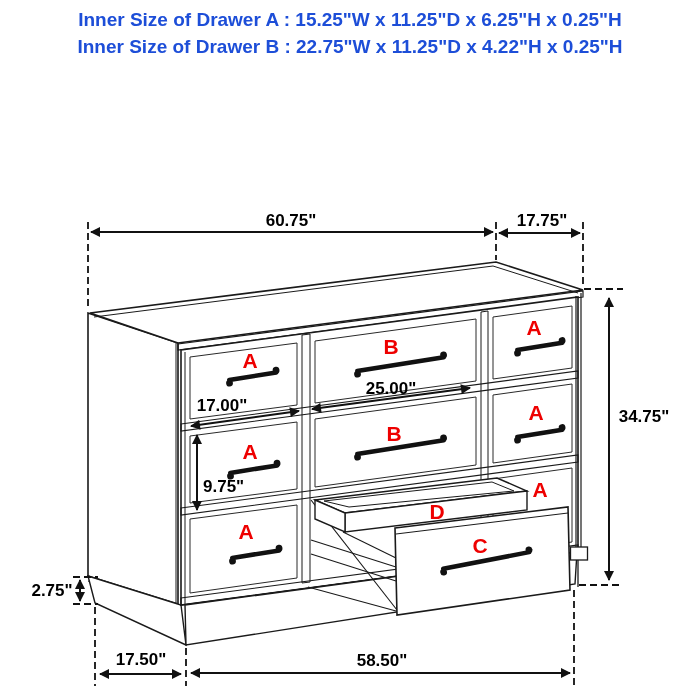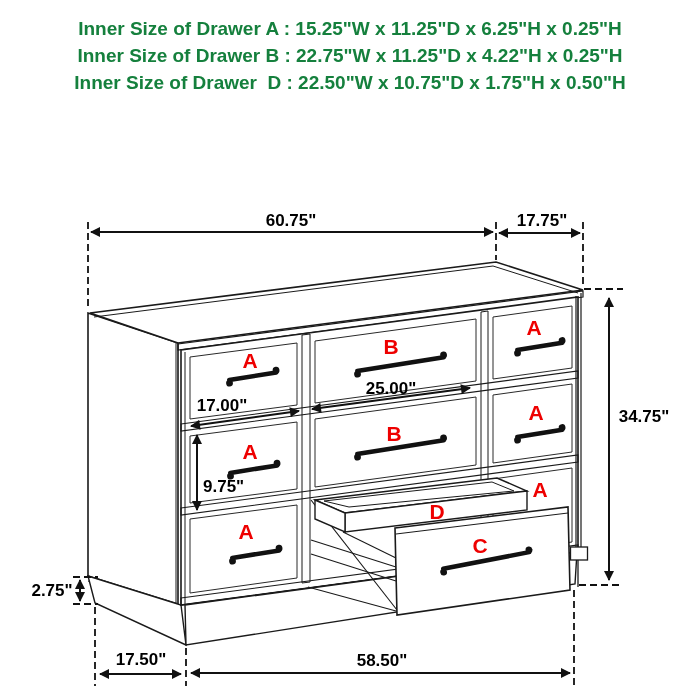--- a/index.html
+++ b/index.html
@@ -1,38 +1,37 @@
 <!DOCTYPE html>
 <html><head>
 <meta charset="utf-8">
 <style>
   html,body{margin:0;padding:0;background:#ffffff;}
   #app{position:relative;width:700px;height:700px;background:#ffffff;overflow:hidden;
        font-family:"Liberation Sans",sans-serif;}
-  .hdr{position:absolute;top:15px;left:0;right:0;text-align:center;
-       font-weight:bold;font-size:19px;line-height:27px;color:#15803d;}
+  .hdr{position:absolute;top:6px;left:0;right:0;text-align:center;
+       font-weight:bold;font-size:19px;line-height:27px;color:#1d4ed8;}
   .hdr div{white-space:pre;}
   svg{position:absolute;left:0;top:0;}
   .ln{stroke:#1a1a1a;fill:none;}
   .dash{stroke:#111;stroke-width:1.8;stroke-dasharray:7,4;fill:none;}
   .dim{stroke:#111;stroke-width:2;fill:none;}
   .dimlab{font:bold 17px "Liberation Sans",sans-serif;fill:#000;}
   .letter{font:bold 21px "Liberation Sans",sans-serif;fill:#ee0000;text-anchor:middle;}
   .white{fill:#ffffff;}
   .handle{fill:#111;stroke:none;}
 </style>
 </head>
 <body>
 
 <div id="app">
 
   <div class="hdr">
     <div>Inner Size of Drawer A : 15.25"W x 11.25"D x 6.25"H x 0.25"H</div>
     <div>Inner Size of Drawer B : 22.75"W x 11.25"D x 4.22"H x 0.25"H</div>
-    <div>Inner Size of Drawer  D : 22.50"W x 10.75"D x 1.75"H x 0.50"H</div>
   </div>
 
   <svg width="700" height="700" viewBox="0 0 700 700">
     <defs>
       <marker id="ah" viewBox="0 0 10 10" refX="9" refY="5" markerWidth="13" markerHeight="10" markerUnits="userSpaceOnUse" orient="auto-start-reverse">
         <path d="M0,0 L10,5 L0,10 Z" fill="#111"></path>
       </marker>
       <pattern id="hatch" patternUnits="userSpaceOnUse" width="7" height="7" patternTransform="rotate(45)">
         <line x1="0" y1="0" x2="0" y2="7" stroke="#666" stroke-width="2"></line>
       </pattern>

